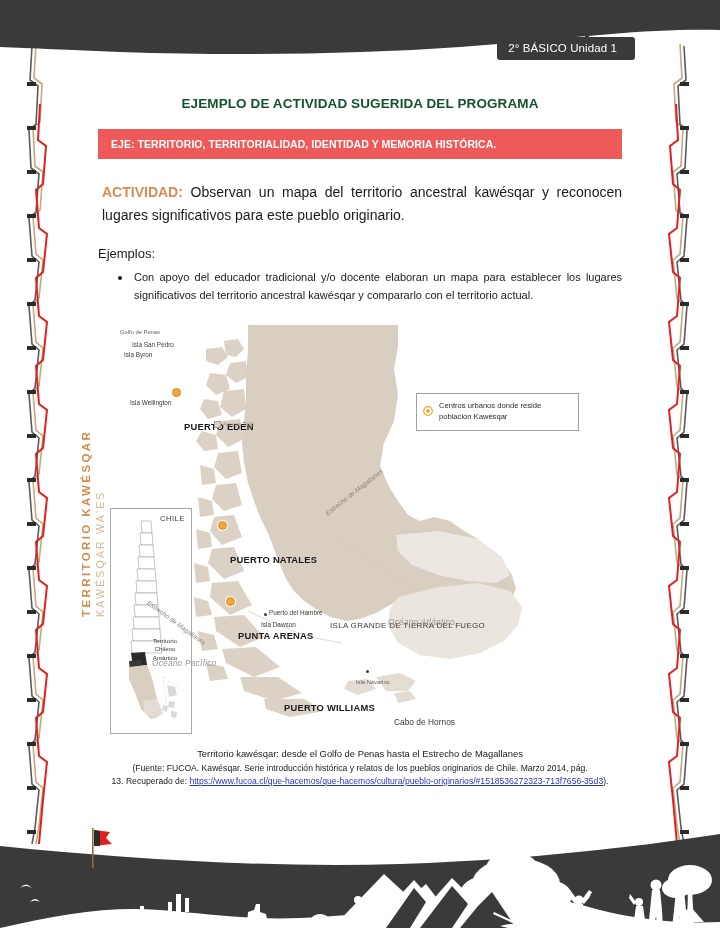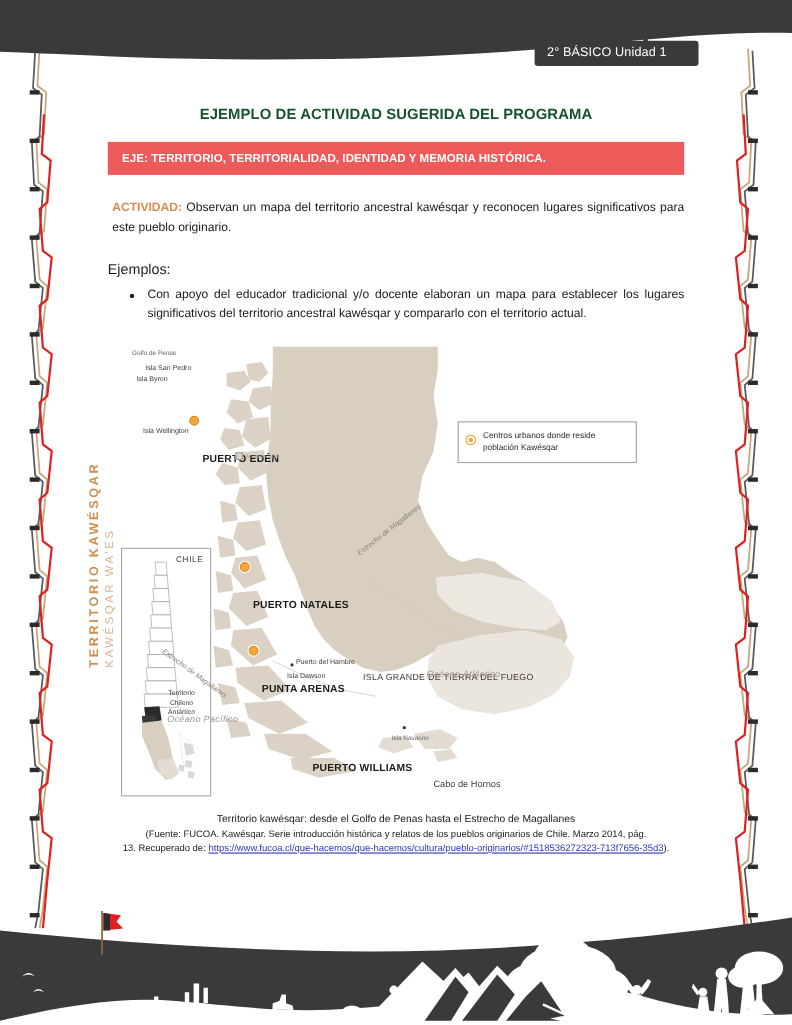--- a/index.html
+++ b/index.html
@@ -29,21 +29,21 @@
   .top-band svg { display: block; }
 
   .unit-badge {
     position: absolute;
     top: 37px;
     right: 85px;
     background: #3a3a3a;
     color: #ffffff;
     font-size: 11.5px;
     font-weight: 400;
-    padding: 5px 29px 6px 11px;
+    padding: 5px 18px 6px 11px;
     border-radius: 3px;
     z-index: 7;
     white-space: nowrap;
     letter-spacing: 0.1px;
   }
   .badge-stem {
     position: absolute;
     top: 20px;
     right: 131px;
     width: 4px;
@@ -87,21 +87,21 @@
     background: #ee5a5a;
     color: #ffffff;
     font-size: 10.5px;
     font-weight: bold;
     padding: 9px 12px 9px 13px;
     letter-spacing: 0.05px;
     margin-bottom: 22px;
   }
 
   .activity-block {
-    font-size: 11px;
+    font-size: 14px;
     line-height: 1.62;
     text-align: justify;
     margin: 0 0 6px 0;
     padding-left: 4px;
   }
   .activity-block .act-label {
     color: #d98b52;
     font-weight: bold;
   }
   .activity-block .act-body { color: #1a1a1a; }

